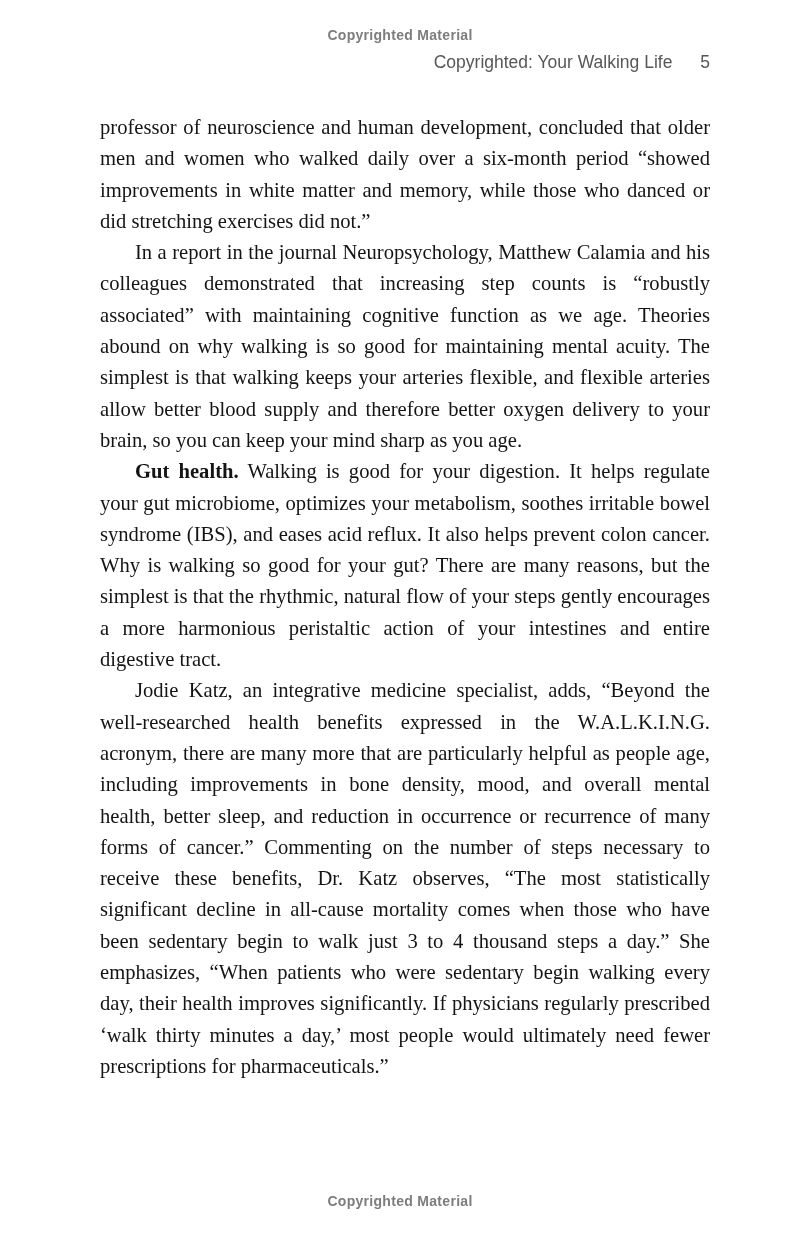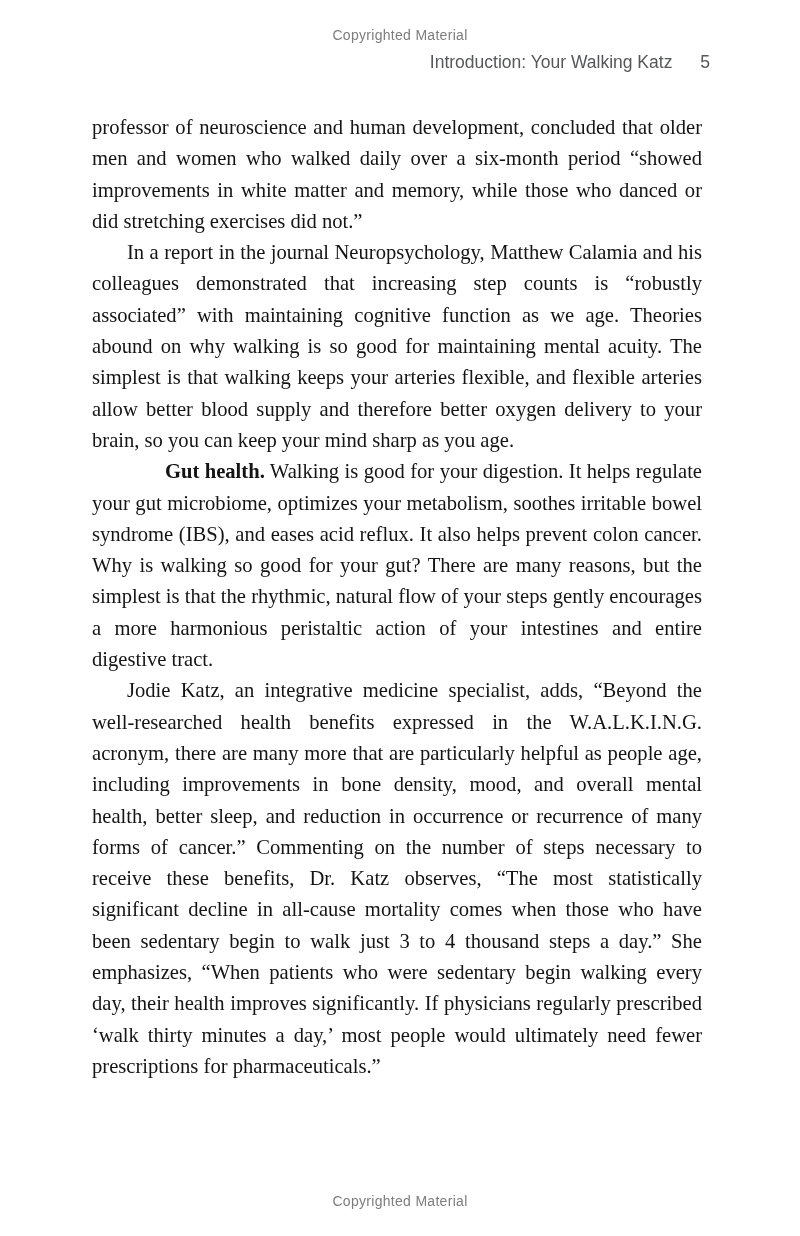--- a/index.html
+++ b/index.html
@@ -11,21 +11,21 @@
     font-family: "Liberation Serif", serif;
     overflow: hidden;
   }
   .page {
     width: 800px;
     height: 1236px;
     position: relative;
   }
   .copyright {
     font-family: "Liberation Sans", sans-serif;
-    font-weight: normal;
+    font-weight: bold;
     font-size: 14px;
     letter-spacing: 0.3px;
     color: #7d7d7d;
     text-align: center;
     width: 100%;
   }
   .copyright.top {
     position: absolute;
     top: 27px;
     left: 0;
@@ -46,42 +46,42 @@
     color: #565759;
     white-space: nowrap;
   }
   .running-head .page-num {
     display: inline-block;
     margin-left: 23px;
   }
   .body-text {
     position: absolute;
     top: 112px;
-    left: 92px;
+    left: 100px;
     width: 610px;
     font-size: 20.6px;
     line-height: 31.3px;
     color: #141414;
     text-align: justify;
     text-justify: inter-word;
   }
   .para { margin: 0; }
   .para.indent { text-indent: 35px; }
   .italic { }
-  .bold { font-weight: bold; margin-left: 38px; }
+  .bold { font-weight: bold; }
 </style>
 </head>
 <body>
 
 <div class="page">
 
   <div class="copyright top">Copyrighted Material</div>
 
   <div class="running-head">
-    <span>Introduction: Your Walking Katz</span>
+    <span>Copyrighted: Your Walking Life</span>
     <span class="page-num">5</span>
   </div>
 
   <div class="body-text">
     <p class="para"><span>professor of neuroscience and human development, concluded that older men and women who walked daily over a six-month period “showed improvements in white matter and memory, while those who danced or did stretching exercises did not.”</span></p>
     <p class="para indent"><span>In a report in the journal </span><span class="italic">Neuropsychology</span><span>, Matthew Calamia and his colleagues demonstrated that increasing step counts is “robustly associated” with maintaining cognitive function as we age. Theories abound on why walking is so good for maintaining mental acuity. The simplest is that walking keeps your arteries flexible, and flexible arteries allow better blood supply and therefore better oxygen delivery to your brain, so you can keep your mind sharp as you age.</span></p>
     <p class="para indent"><span class="bold">Gut health.</span><span> Walking is good for your digestion. It helps regulate your gut microbiome, optimizes your metabolism, soothes irritable bowel syndrome (IBS), and eases acid reflux. It also helps prevent colon cancer. Why is walking so good for your gut? There are many reasons, but the simplest is that the rhythmic, natural flow of your steps gently encourages a more harmonious peristaltic action of your intestines and entire digestive tract.</span></p>
     <p class="para indent"><span>Jodie Katz, an integrative medicine specialist, adds, “Beyond the well-researched health benefits expressed in the W.A.L.K.I.N.G. acronym, there are many more that are particularly helpful as people age, including improvements in bone density, mood, and overall mental health, better sleep, and reduction in occurrence or recurrence of many forms of cancer.” Commenting on the number of steps necessary to receive these benefits, Dr. Katz observes, “The most statistically significant decline in all-cause mortality comes when those who have been sedentary begin to walk just 3 to 4 thousand steps a day.” She emphasizes, “When patients who were sedentary begin walking every day, their health improves significantly. If physicians regularly prescribed ‘walk thirty minutes a day,’ most people would ultimately need fewer prescriptions for pharmaceuticals.”</span></p>
   </div>
 

